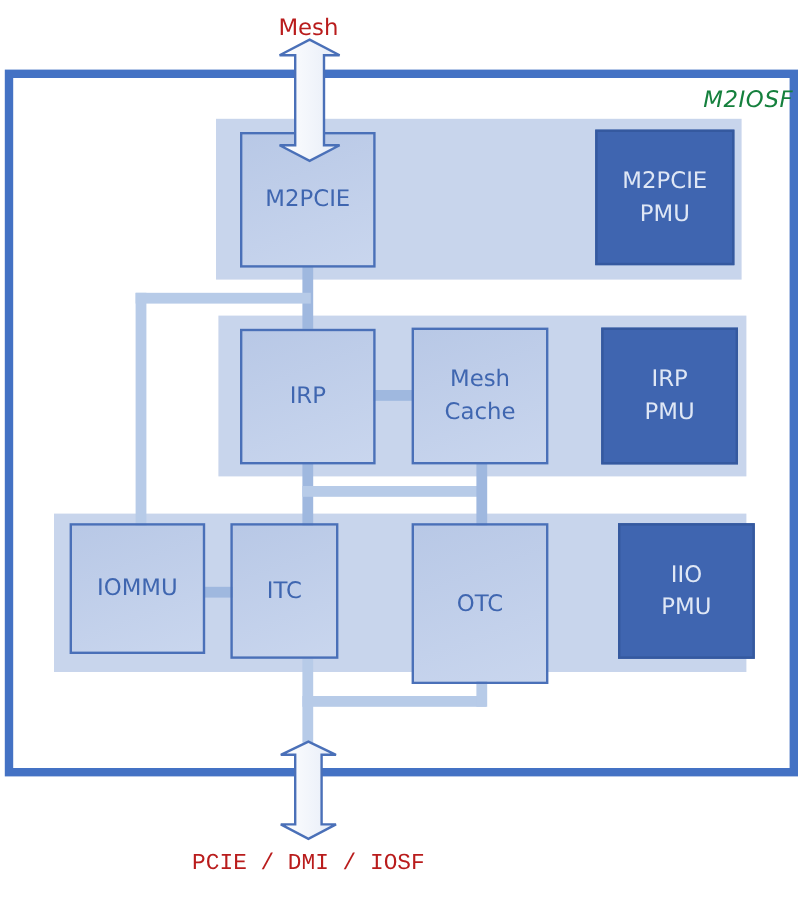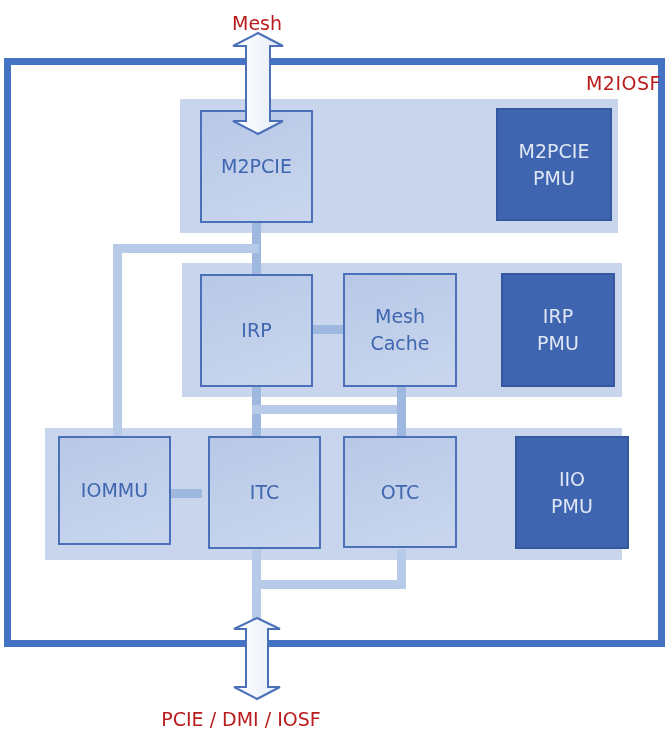--- a/index.html
+++ b/index.html
@@ -1,20 +1,20 @@
 <!DOCTYPE html>
 <html><head>
 <meta charset="utf-8">
 <style>
   html, body { margin: 0; padding: 0; background: #ffffff; }
   body { width: 669px; height: 748px; position: relative; overflow: hidden;
          font-family: "DejaVu Sans", "Liberation Sans", sans-serif; }
   .abs { position: absolute; box-sizing: border-box; }
   .outer { left: 4px; top: 58px; width: 661px; height: 589px; border: 7px solid #4472c4; }
-  .outer-label { right: 8px; top: 72px; color: #b91c1c; font-size: 19px; letter-spacing: 0.5px; }
+  .outer-label { right: 8px; top: 72px; color: #15803d; font-size: 19px; letter-spacing: 0.5px; font-style: italic; }
   .band { background: #c8d5ec; }
   .wire { background: #b7cbe8; }
   .wire-dark { background: #9fb8df; }
   .block { background: linear-gradient(160deg, #b8c8e6 0%, #c9d6ee 100%);
            border: 2px solid #4a70b8; display: flex; align-items: center; justify-content: center;
            text-align: center; color: #3f66b0; font-size: 19px; line-height: 27px; white-space: pre-line; }
   .pmu { background: #3f65b0; border: 2px solid #35599f; display: flex; align-items: center;
          justify-content: center; text-align: center; color: #dfe7f5; font-size: 19px; line-height: 27px; white-space: pre-line; }
   .ext-label { color: #b91c1c; font-size: 19px; text-align: center; }
   svg.arrow { position: absolute; overflow: visible; }
@@ -45,32 +45,32 @@
 <div class="abs pmu" style="left:496px;top:108px;width:116px;height:113px;">M2PCIE
 PMU</div>
 
 <div class="abs block" style="left:200px;top:274px;width:113px;height:113px;">IRP</div>
 <div class="abs block" style="left:343px;top:273px;width:114px;height:114px;">Mesh
 Cache</div>
 <div class="abs pmu" style="left:501px;top:273px;width:114px;height:114px;">IRP
 PMU</div>
 
 <div class="abs block" style="left:58px;top:436px;width:113px;height:109px;">IOMMU</div>
-<div class="abs block" style="left:208px;top:436px;width:113px;height:113px;">ITC</div>
-<div class="abs block" style="left:343px;top:436px;width:114px;height:112px;">OTC</div>
+<div class="abs block" style="left:192px;top:436px;width:90px;height:113px;">ITC</div>
+<div class="abs block" style="left:343px;top:436px;width:114px;height:134px;">OTC</div>
 <div class="abs pmu" style="left:515px;top:436px;width:114px;height:113px;">IIO
 PMU</div>
 
 <svg class="arrow" style="left:228px;top:32px;" width="60" height="104">
   <defs>
     <linearGradient id="ag" x1="0" y1="0" x2="1" y2="0">
       <stop offset="0" stop-color="#ffffff"></stop>
       <stop offset="1" stop-color="#e6ecf7"></stop>
     </linearGradient>
   </defs>
   <polygon points="30,1 55,14 42,14 42,89 55,89 30,102 5,89 18,89 18,14 5,14" fill="url(#ag)" stroke="#4a70b8" stroke-width="2"></polygon>
 </svg>
 <div class="abs ext-label" style="left:200px;top:12px;width:114px;">Mesh</div>
 
 <svg class="arrow" style="left:231px;top:617px;" width="52" height="84">
   <polygon points="26,1 49,12 37,12 37,70 49,70 26,82 3,70 15,70 15,12 3,12" fill="url(#ag)" stroke="#4a70b8" stroke-width="2"></polygon>
 </svg>
-<div class="abs ext-label" style="left:124px;top:708px;width:234px;">PCIE / DMI / IOSF</div>
+<div class="abs ext-label" style="left:140px;top:708px;width:234px;font-family:Liberation Mono, monospace;">PCIE / DMI / IOSF</div>
 
 </body></html>

